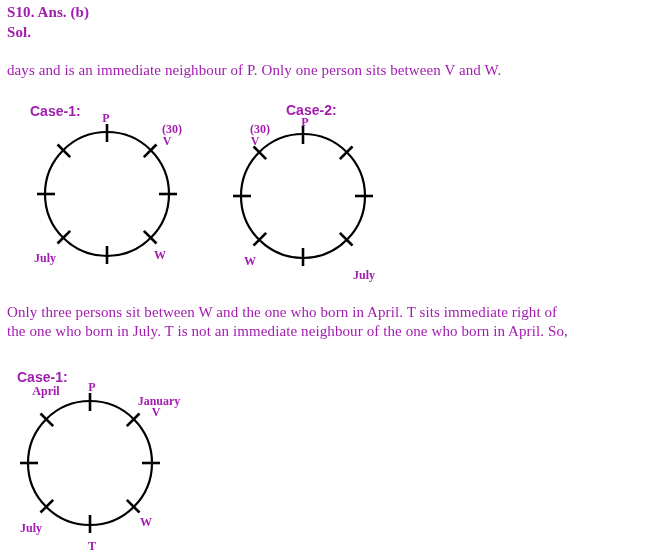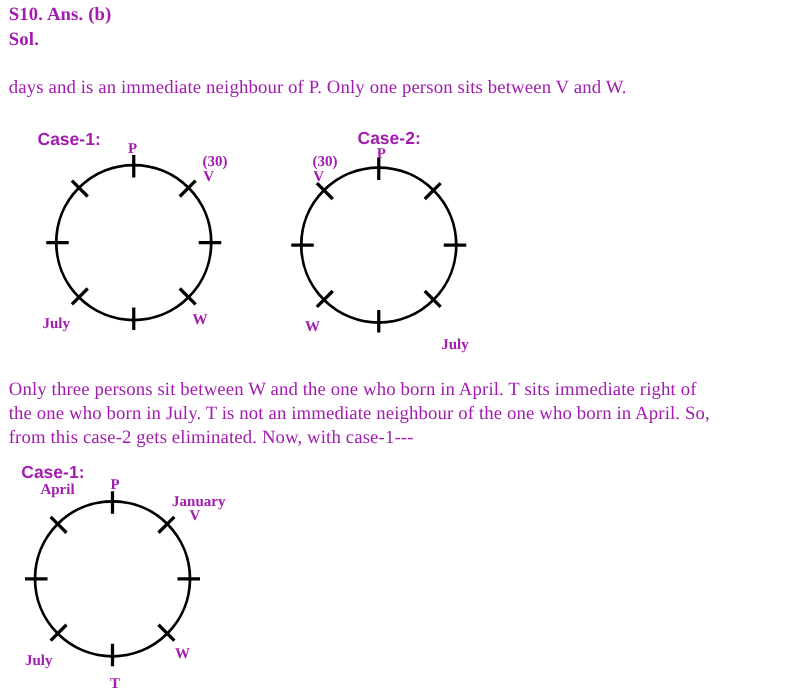--- a/index.html
+++ b/index.html
@@ -88,21 +88,20 @@
     </svg>
     <span class="dlabel" style="left:40px;  top:28px;">(30)</span>
     <span class="dlabel" style="left:35px;  top:40px;">V</span>
     <span class="dlabel" style="left:85px;  top:21px;">P</span>
     <span class="dlabel" style="left:30px;  top:160px;">W</span>
     <span class="dlabel" style="left:144px; top:174px;">July</span>
   </div>
 
   <div class="tline" style="top:322px;">the one who born in July. T is not an immediate neighbour of the one who born in April. So,</div>
   <div class="tline" style="top:303px;">Only three persons sit between W and the one who born in April. T sits immediate right of</div>
-  <div class="tline" style="top:341px;">from this case-2 gets eliminated. Now, with case-1---</div>
 
   <div class="diagram" style="left:0; top:365px; width:220px; height:188px;">
     <div class="case-title" style="left:17px; top:4px;">Case-1:</div>
     <svg class="circle-svg" style="left:10px; top:18px;" width="160" height="160" viewBox="0 0 160 160">
       <circle cx="80" cy="80" r="62" fill="none" stroke="#000" stroke-width="2.2"></circle>
       <g stroke="#000" stroke-width="2.6">
         <line x1="80" y1="28" x2="80" y2="10"></line>
         <line x1="116.8" y1="43.2" x2="129.5" y2="30.5"></line>
         <line x1="132" y1="80" x2="150" y2="80"></line>
         <line x1="116.8" y1="116.8" x2="129.5" y2="129.5"></line>

